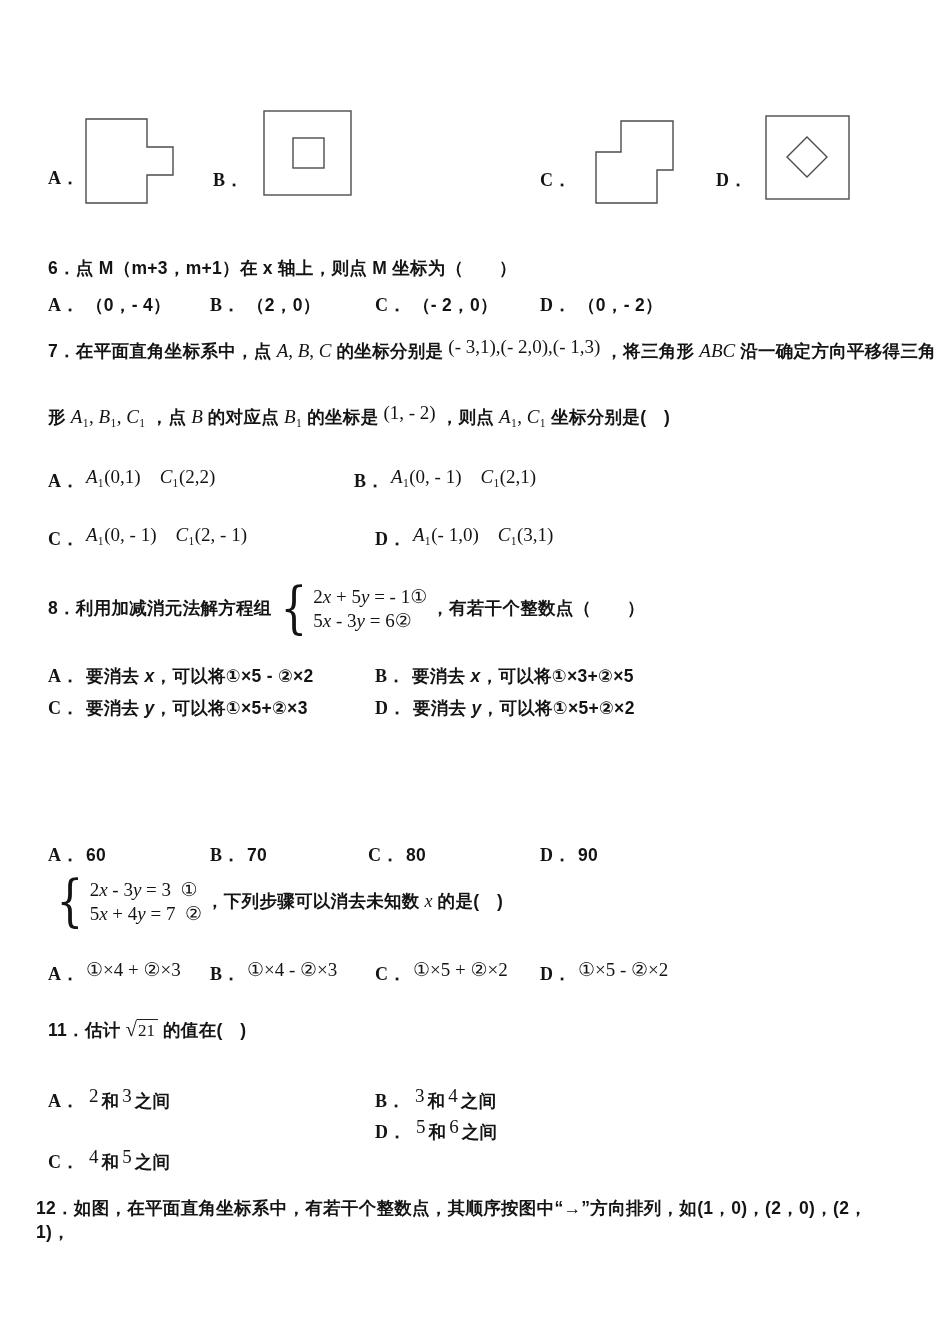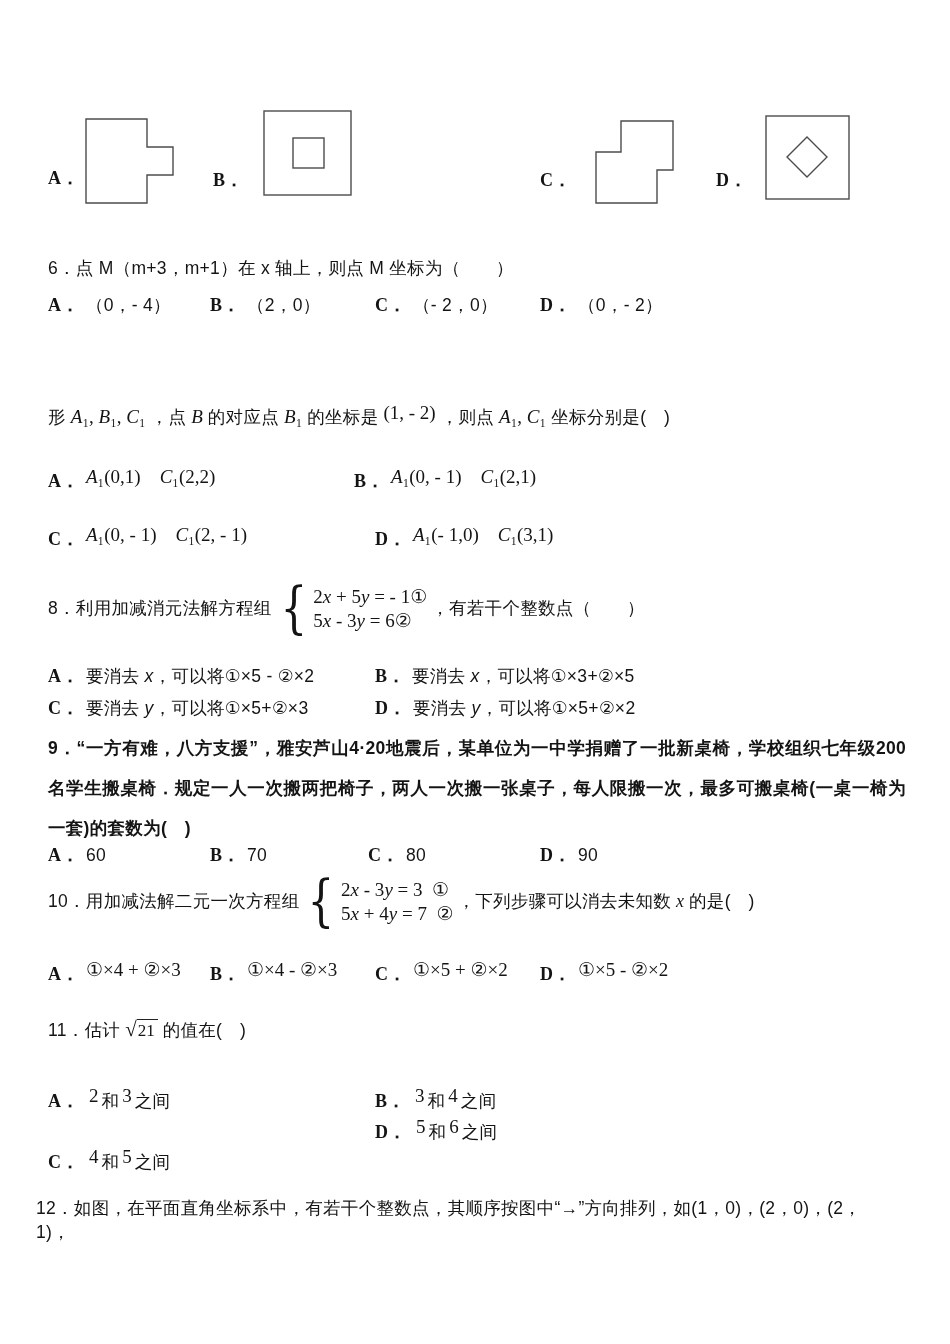--- a/index.html
+++ b/index.html
@@ -1,19 +1,19 @@
 <!DOCTYPE html>
 <html><head>
 <meta charset="utf-8">
 <style>
   html,body{margin:0;padding:0;background:#ececec;}
   .page{position:relative;width:950px;height:1344px;margin:0 auto;background:#ffffff;color:#141414;
         overflow:hidden;font-family:"Liberation Sans","DejaVu Sans",sans-serif;}
   .abs{position:absolute;}
-  .zh{font-weight:400;font-size:17.5px;letter-spacing:0.3px;white-space:pre-wrap;}
+  .zh{font-weight:700;font-size:17.5px;letter-spacing:0.3px;white-space:pre-wrap;}
   .para{font-weight:600;font-size:17.5px;line-height:40px;letter-spacing:0.3px;text-align:justify;white-space:pre-wrap;}
   .opt-label{font-family:"Liberation Serif","DejaVu Serif",serif;font-weight:700;font-size:18px;margin-right:7px;white-space:pre;}
   .math{font-family:"Liberation Serif","DejaVu Serif",serif;font-size:19px;white-space:pre-wrap;}
   .math i{font-style:italic;}
   .mseg{margin:0 5px;}
   .raise{vertical-align:4px;}
   .stem-flex{display:flex;align-items:center;}
   .system{display:inline-flex;align-items:center;margin:0 4px;}
   .brace{font-family:"DejaVu Serif","Liberation Serif",serif;font-size:56px;font-weight:400;line-height:0.9;transform:scaleX(0.75);}
   .eq-col{display:inline-flex;flex-direction:column;gap:1px;margin-left:2px;}
@@ -51,20 +51,23 @@
     <rect class="shape" x="1" y="1" width="83" height="83"></rect>
     <polygon class="shape" points="42,22 62,42 42,62 22,42"></polygon>
   </svg>
 
   <div class="abs zh" style="left:48px;top:256px">6．点 M（m+3，m+1）在 x 轴上，则点 M 坐标为（　　）</div>
   <div class="abs opt-row" style="left:48px;top:293px"><span class="opt-label">A．</span><span class="zh">（0，- 4）</span></div>
   <div class="abs opt-row" style="left:210px;top:293px"><span class="opt-label">B．</span><span class="zh">（2，0）</span></div>
   <div class="abs opt-row" style="left:375px;top:293px"><span class="opt-label">C．</span><span class="zh">（- 2，0）</span></div>
   <div class="abs opt-row" style="left:540px;top:293px"><span class="opt-label">D．</span><span class="zh">（0，- 2）</span></div>
 
+  <div class="abs" style="left:48px;top:336px">
+    <span class="zh">7．在平面直角坐标系中，点</span><span class="math mseg"><i>A</i>, <i>B</i>, <i>C</i></span><span class="zh">的坐标分别是</span><span class="math mseg raise">(- 3,1),(- 2,0),(- 1,3)</span><span class="zh">，将三角形</span><span class="math mseg"><i>A</i><i>B</i><i>C</i></span><span class="zh">沿一确定方向平移得三角</span>
+  </div>
   <div class="abs" style="left:48px;top:402px">
     <span class="zh">形</span><span class="math mseg"><i>A</i>₁, <i>B</i>₁, <i>C</i>₁</span><span class="zh">，点</span><span class="math mseg"><i>B</i></span><span class="zh">的对应点</span><span class="math mseg"><i>B</i>₁</span><span class="zh">的坐标是</span><span class="math mseg raise">(1, - 2)</span><span class="zh">，则点</span><span class="math mseg"><i>A</i>₁, <i>C</i>₁</span><span class="zh">坐标分别是(　)</span>
   </div>
   <div class="abs opt-row" style="left:48px;top:464px"><span class="opt-label">A．</span><span class="math raise"><i>A</i>₁(0,1)　<i>C</i>₁(2,2)</span></div>
   <div class="abs opt-row" style="left:354px;top:464px"><span class="opt-label">B．</span><span class="math raise"><i>A</i>₁(0, - 1)　<i>C</i>₁(2,1)</span></div>
   <div class="abs opt-row" style="left:48px;top:522px"><span class="opt-label">C．</span><span class="math raise"><i>A</i>₁(0, - 1)　<i>C</i>₁(2, - 1)</span></div>
   <div class="abs opt-row" style="left:375px;top:522px"><span class="opt-label">D．</span><span class="math raise"><i>A</i>₁(- 1,0)　<i>C</i>₁(3,1)</span></div>
 
   <div class="abs stem-flex" style="left:48px;top:583px">
     <span class="zh">8．利用加减消元法解方程组</span>
@@ -75,28 +78,26 @@
         <span class="math">5<i>x</i> - 3<i>y</i> = 6②</span>
       </span>
     </span>
     <span class="zh">，有若干个整数点（　　）</span>
   </div>
   <div class="abs opt-row" style="left:48px;top:664px"><span class="opt-label">A．</span><span class="zh">要消去 <i>x</i>，可以将①×5 - ②×2</span></div>
   <div class="abs opt-row" style="left:375px;top:664px"><span class="opt-label">B．</span><span class="zh">要消去 <i>x</i>，可以将①×3+②×5</span></div>
   <div class="abs opt-row" style="left:48px;top:696px"><span class="opt-label">C．</span><span class="zh">要消去 <i>y</i>，可以将①×5+②×3</span></div>
   <div class="abs opt-row" style="left:375px;top:696px"><span class="opt-label">D．</span><span class="zh">要消去 <i>y</i>，可以将①×5+②×2</span></div>
 
-  <div class="abs para" style="left:48px;top:728px;width:858px">9．“一方有难，八方支援”，雅安芦山4·20地震后，某单位为一中学捐赠了一批新桌椅，学校组织七年级200名学生搬桌椅．规定一人一次搬两把椅子，两人一次搬一张桌子，每人限搬一次，最多可搬桌椅(一桌一椅为一套)的套数为(　)</div>
   <div class="abs opt-row" style="left:48px;top:843px"><span class="opt-label">A．</span><span class="zh">60</span></div>
   <div class="abs opt-row" style="left:210px;top:843px"><span class="opt-label">B．</span><span class="zh">70</span></div>
   <div class="abs opt-row" style="left:368px;top:843px"><span class="opt-label">C．</span><span class="zh">80</span></div>
   <div class="abs opt-row" style="left:540px;top:843px"><span class="opt-label">D．</span><span class="zh">90</span></div>
 
   <div class="abs stem-flex" style="left:48px;top:876px">
-    <span class="zh">10．用加减法解二元一次方程组</span>
     <span class="system">
       <span class="brace">{</span>
       <span class="eq-col">
         <span class="math">2<i>x</i> - 3<i>y</i> = 3  ①</span>
         <span class="math">5<i>x</i> + 4<i>y</i> = 7  ②</span>
       </span>
     </span>
     <span class="zh">，下列步骤可以消去未知数</span>
     <span class="math sub-var"><i>x</i></span>
     <span class="zh">的是(　)</span>

